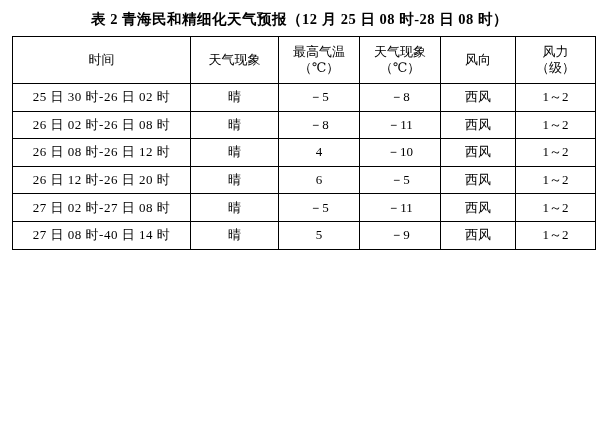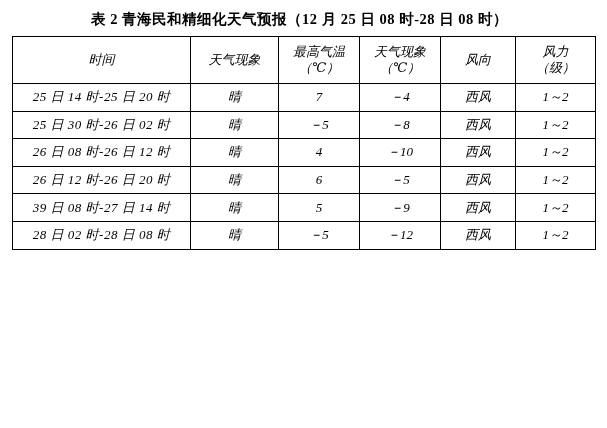--- a/index.html
+++ b/index.html
@@ -26,21 +26,20 @@
     text-align: center;
     letter-spacing: 0.5px;
     padding: 2px 0 7px 0;
     white-space: nowrap;
   }
   table.weather {
     border-collapse: collapse;
     width: 583px;
     margin: 0 auto;
     table-layout: fixed;
-    font-style: italic;
   }
   table.weather th,
   table.weather td {
     border: 1px solid #000000;
     text-align: center;
     vertical-align: middle;
     font-size: 13px;
     font-weight: normal;
     padding: 0;
   }
@@ -101,63 +100,63 @@
           <span class="hdr-two-line">风向</span>
         </th>
         <th>
           <span class="hdr-two-line">风力</span>
           <span class="hdr-two-line">（级）</span>
         </th>
       </tr>
     </thead>
     <tbody>
       <tr>
-        <td class="cell-time">25 日 14 时-25 日 20 时</td>
+        <td class="cell-time">25 日 30 时-26 日 02 时</td>
         <td>晴</td>
-        <td>7</td>
-        <td>－4</td>
+        <td>－5</td>
+        <td>－8</td>
         <td>西风</td>
         <td>1～2</td>
       </tr>
       <tr>
-        <td class="cell-time">25 日 30 时-26 日 02 时</td>
+        <td class="cell-time">26 日 02 时-26 日 08 时</td>
         <td>晴</td>
-        <td>－5</td>
         <td>－8</td>
+        <td>－11</td>
         <td>西风</td>
         <td>1～2</td>
       </tr>
       <tr>
         <td class="cell-time">26 日 08 时-26 日 12 时</td>
         <td>晴</td>
         <td>4</td>
         <td>－10</td>
         <td>西风</td>
         <td>1～2</td>
       </tr>
       <tr>
         <td class="cell-time">26 日 12 时-26 日 20 时</td>
         <td>晴</td>
         <td>6</td>
         <td>－5</td>
         <td>西风</td>
         <td>1～2</td>
       </tr>
       <tr>
-        <td class="cell-time">39 日 08 时-27 日 14 时</td>
+        <td class="cell-time">27 日 02 时-27 日 08 时</td>
         <td>晴</td>
-        <td>5</td>
-        <td>－9</td>
+        <td>－5</td>
+        <td>－11</td>
         <td>西风</td>
         <td>1～2</td>
       </tr>
       <tr>
-        <td class="cell-time">28 日 02 时-28 日 08 时</td>
+        <td class="cell-time">27 日 08 时-40 日 14 时</td>
         <td>晴</td>
-        <td>－5</td>
-        <td>－12</td>
+        <td>5</td>
+        <td>－9</td>
         <td>西风</td>
         <td>1～2</td>
       </tr>
     </tbody>
   </table>
 
 </div>
 
 </body></html>

